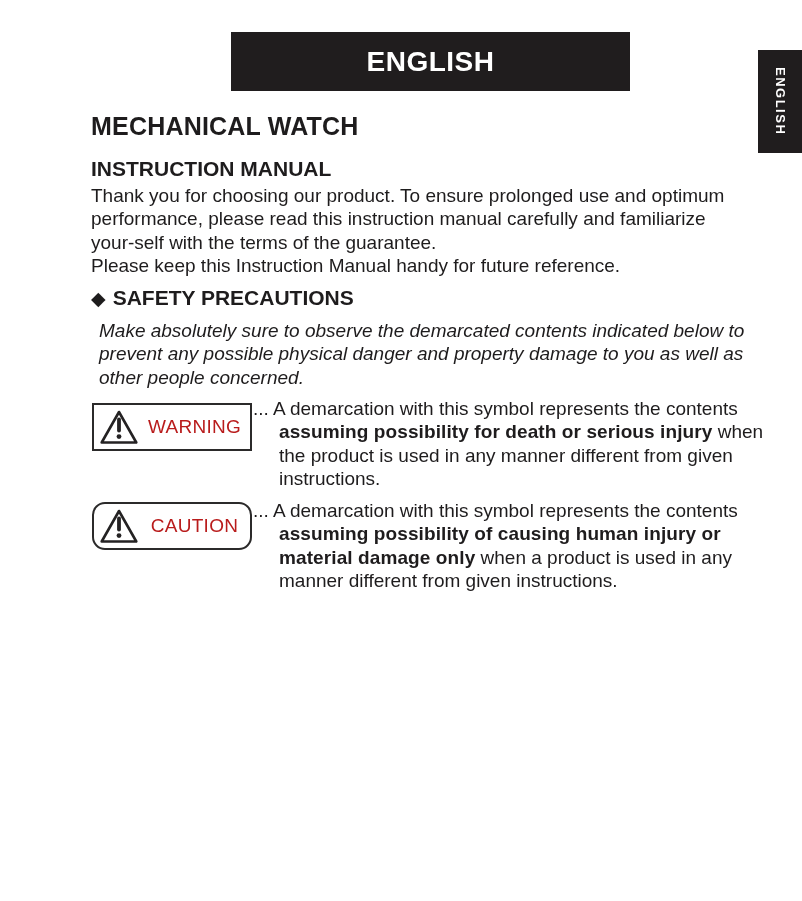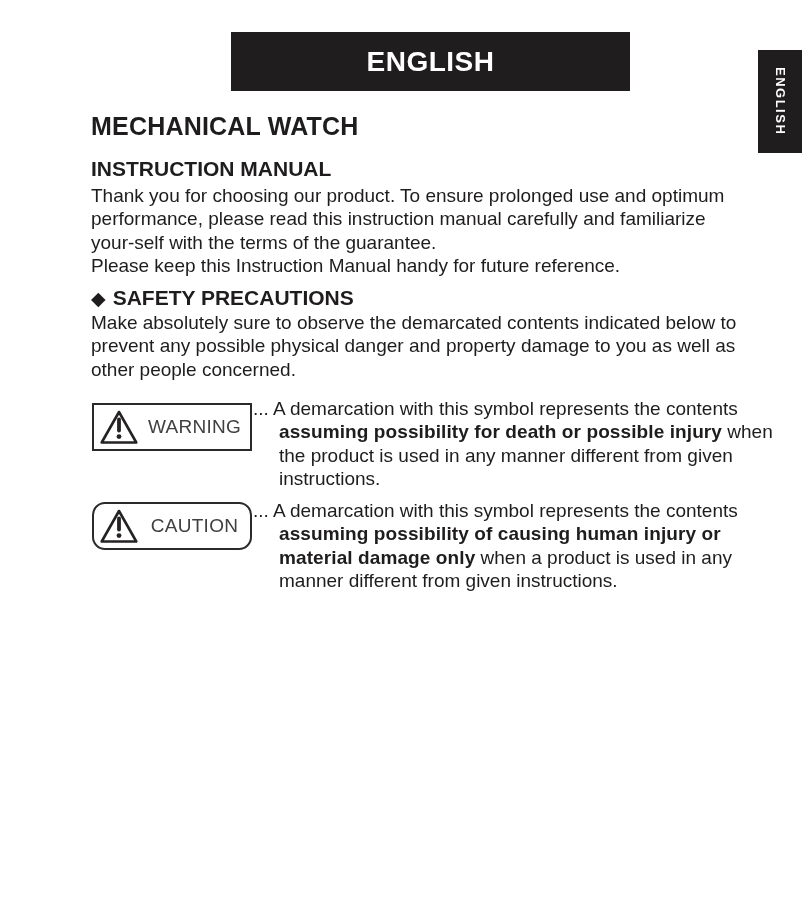--- a/index.html
+++ b/index.html
@@ -99,23 +99,24 @@
     font-size: 19px;
     line-height: 1;
     font-weight: normal;
   }
 
   .safety-intro {
     position: absolute;
     left: 91px;
     top: 311px;
     width: 664px;
-    margin: 0;
+    margin: 8px;
     font-size: 19px;
     line-height: 23.4px;
+    font-style: italic;
   }
 
   .sign-box {
     position: absolute;
     left: 92px;
     width: 160px;
     height: 48px;
     border: 2px solid #2b2a2a;
     box-sizing: border-box;
     background: #ffffff;
@@ -129,21 +130,21 @@
     flex: 0 0 auto;
     width: 40px;
     height: 37px;
     color: #242223;
   }
   .sign-label {
     flex: 1;
     text-align: center;
     font-size: 19px;
     letter-spacing: 0.3px;
-    color: #404040;
+    color: #b91c1c;
   }
 
   .sign-desc {
     position: absolute;
     left: 253px;
     width: 498px;
     margin: 0;
     font-size: 19px;
     line-height: 23.3px;
     text-indent: -26px;
@@ -199,21 +200,21 @@
   <p class="safety-intro">Make absolutely sure to observe the demarcated contents indicated below to prevent any possible physical danger and property damage to you as well as other people concerned.</p>
 
   <div class="sign-box warning">
     <svg class="sign-icon" viewBox="0 0 40 37" aria-hidden="true">
       <path d="M20 3 L37.3 33.5 L2.7 33.5 Z" fill="none" stroke="currentColor" stroke-width="2.6" stroke-linejoin="round"></path>
       <path d="M20 10.5 L20 21.5" fill="none" stroke="currentColor" stroke-width="3.8" stroke-linecap="round"></path>
       <circle cx="20" cy="27.6" r="2.4" fill="currentColor"></circle>
     </svg>
     <span class="sign-label">WARNING</span>
   </div>
-  <p class="sign-desc warning"><span>... </span><span>A demarcation with this symbol represents the contents </span><b>assuming possibility for death or possible injury</b><span> when the product is used in any manner different from given instructions.</span></p>
+  <p class="sign-desc warning"><span>... </span><span>A demarcation with this symbol represents the contents </span><b>assuming possibility for death or serious injury</b><span> when the product is used in any manner different from given instructions.</span></p>
 
   <div class="sign-box caution">
     <svg class="sign-icon" viewBox="0 0 40 37" aria-hidden="true">
       <path d="M20 3 L37.3 33.5 L2.7 33.5 Z" fill="none" stroke="currentColor" stroke-width="2.6" stroke-linejoin="round"></path>
       <path d="M20 10.5 L20 21.5" fill="none" stroke="currentColor" stroke-width="3.8" stroke-linecap="round"></path>
       <circle cx="20" cy="27.6" r="2.4" fill="currentColor"></circle>
     </svg>
     <span class="sign-label">CAUTION</span>
   </div>
   <p class="sign-desc caution"><span>... </span><span>A demarcation with this symbol represents the contents </span><b>assuming possibility of causing human injury or material damage only</b><span> when a product is used in any manner different from given instructions.</span></p>

